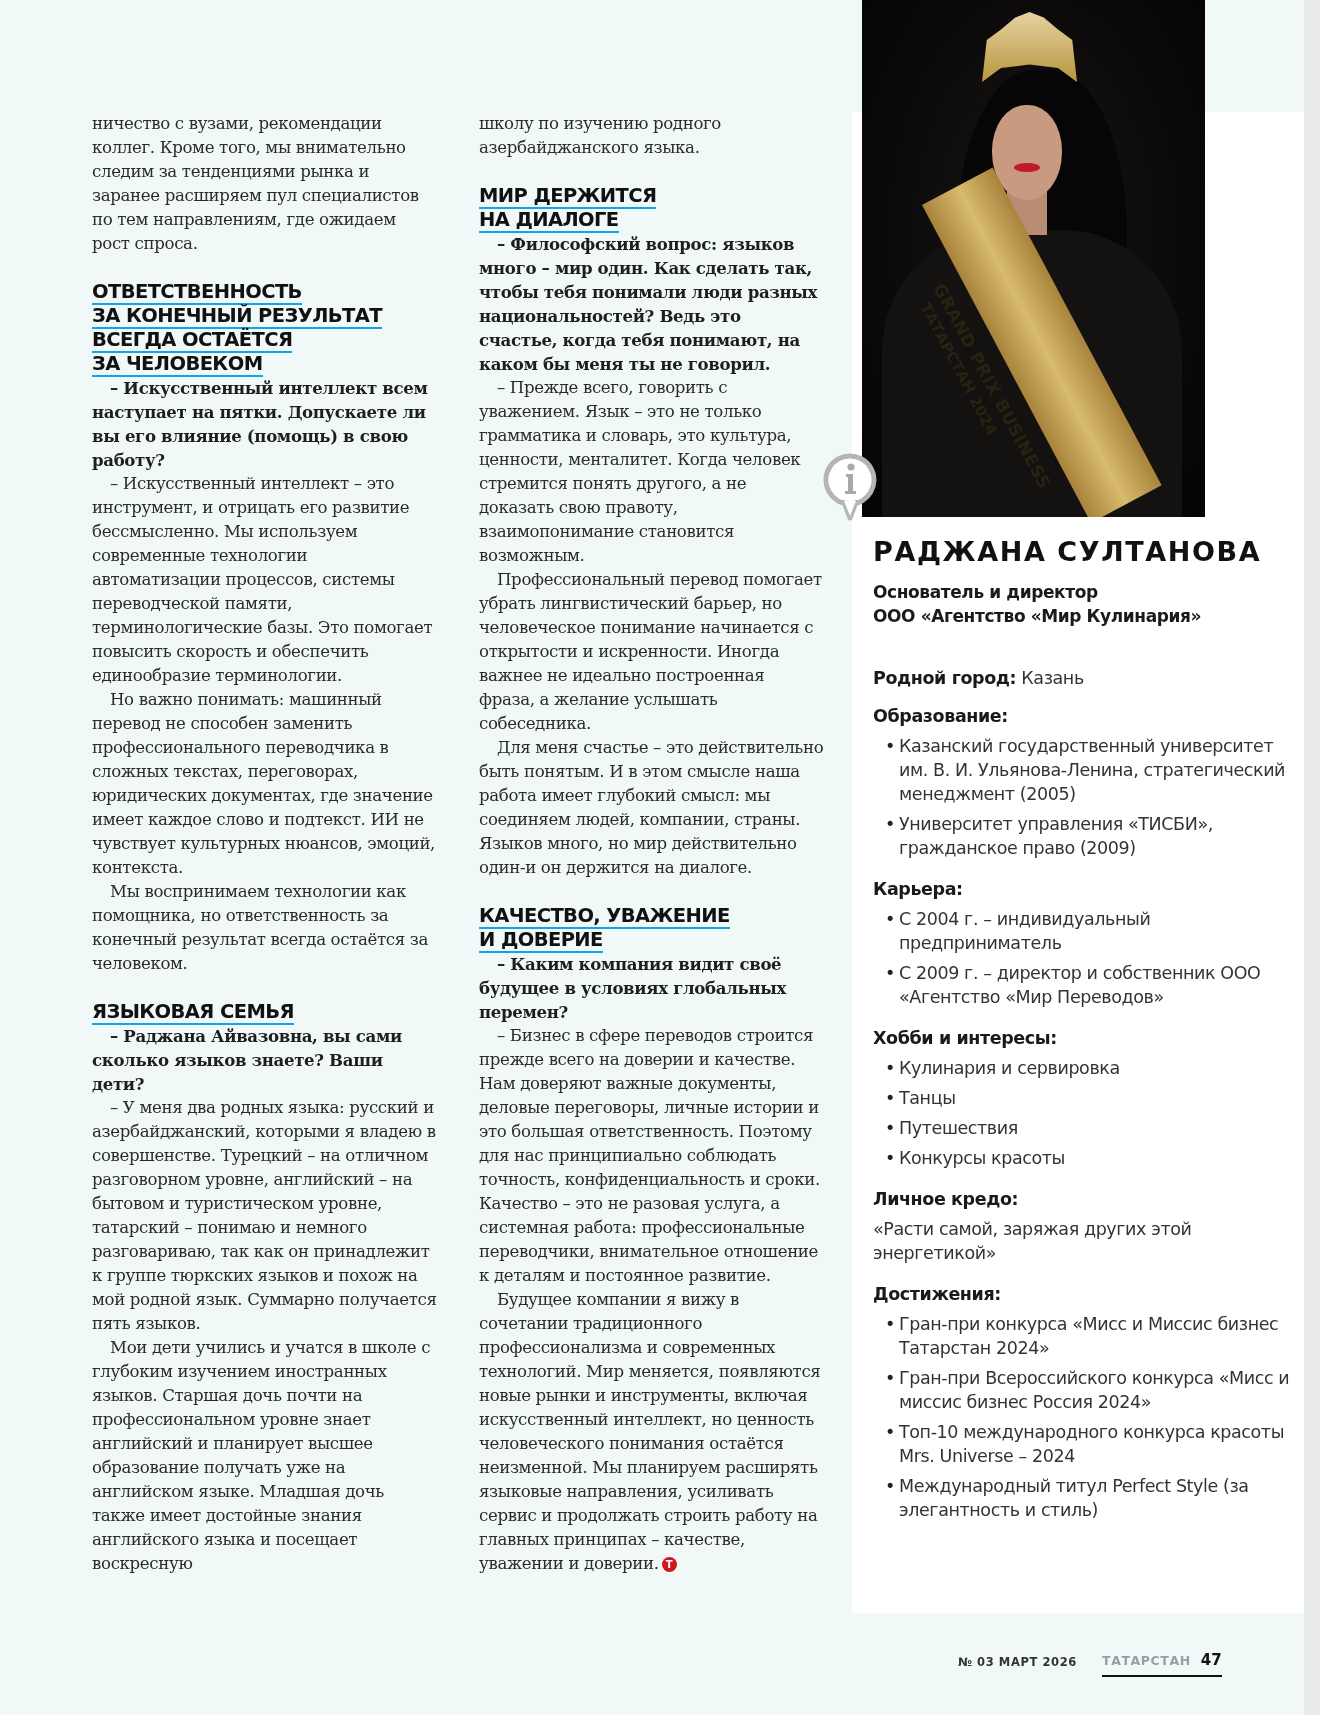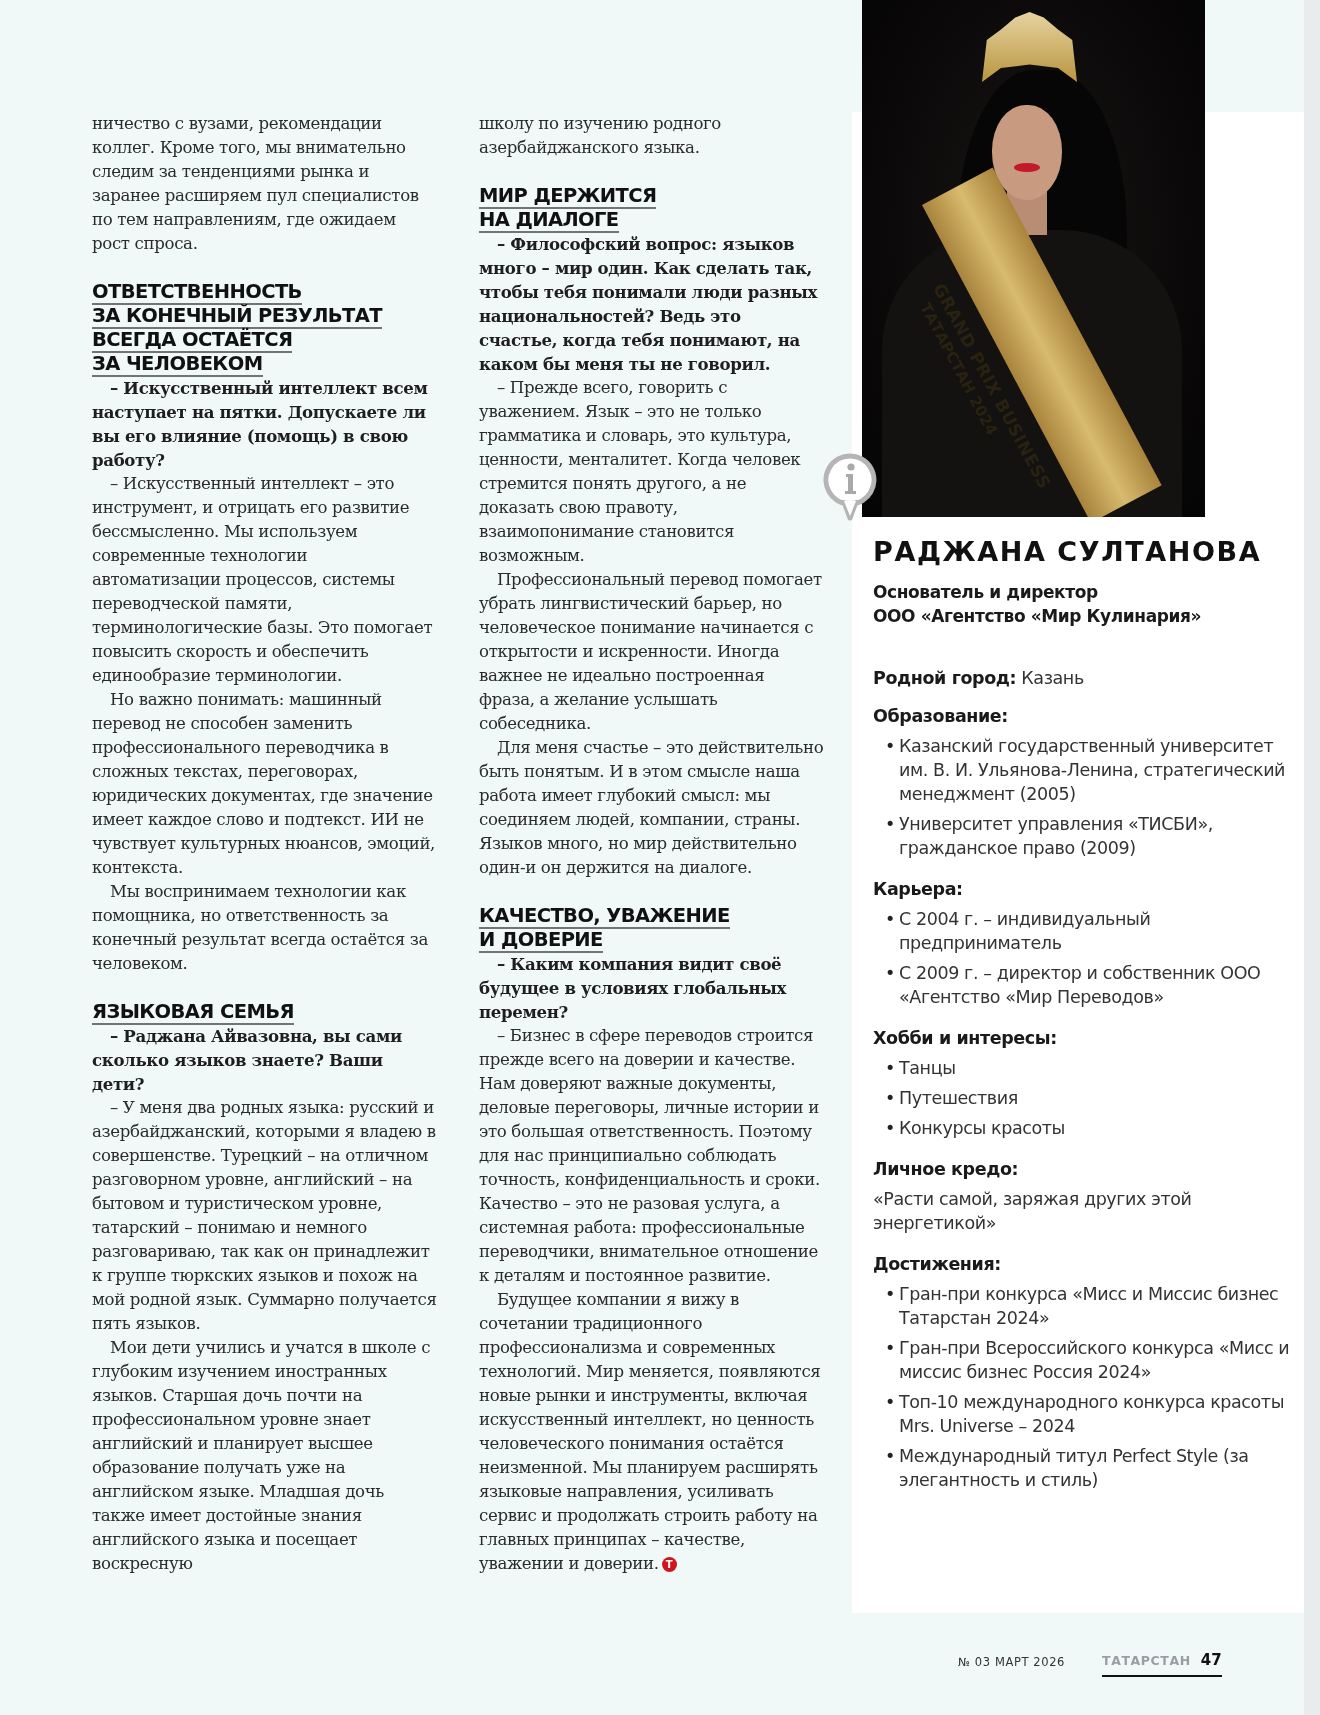--- a/index.html
+++ b/index.html
@@ -21,21 +21,21 @@
   .col2 { left: 479px; }
   .col p { margin: 0; text-indent: 18px; }
   .col p.noindent { text-indent: 0; }
   .col p.q { font-weight: bold; color: #1e1e1e; }
   .col h2 {
     font-family: "DejaVu Sans", "Liberation Sans", sans-serif;
     font-weight: 900; font-size: 19.5px; line-height: 24px;
     margin: 24px 0 0 0; color: #111; letter-spacing: -0.6px;
   }
   .col h2 span {
-    display: inline; border-bottom: 2px solid #737373;
+    display: inline; border-bottom: 2px solid #0ea5e9;
     -webkit-box-decoration-break: clone; box-decoration-break: clone;
   }
   .end-mark {
     display: inline-block; width: 15px; height: 15px; border-radius: 50%;
     background: #d0161d; color: #fff; font-family: "DejaVu Sans", sans-serif;
     font-size: 10px; font-weight: bold; line-height: 15px; text-align: center;
     text-indent: 0; vertical-align: 1px; margin-left: 3px;
   }
   .side-panel {
     position: absolute; left: 852px; top: 112px; width: 452px; height: 1501px;
@@ -111,21 +111,21 @@
   .profile li {
     position: relative; padding-left: 14px; margin-bottom: 6px; color: #333;
   }
   .profile li::before {
     content: "•"; position: absolute; left: 0; top: 0; color: #222;
   }
   .profile .credo { margin-top: 6px; color: #333; }
   .footer-issue {
     position: absolute; left: 958px; top: 1655px;
     font-family: "DejaVu Sans", "Liberation Sans", sans-serif;
-    font-size: 11.5px; font-weight: normal; color: #333; letter-spacing: 0.6px;
+    font-size: 11.5px; font-weight: bold; color: #333; letter-spacing: 0.6px;
   }
   .footer-mag {
     position: absolute; left: 1102px; top: 1650px;
     font-family: "DejaVu Sans", "Liberation Sans", sans-serif;
     border-bottom: 2px solid #111; padding-bottom: 6px;
     white-space: nowrap;
   }
   .footer-mag .mag {
     font-size: 12.5px; font-weight: bold; color: #9a9ea3; letter-spacing: 0.6px;
   }
@@ -207,20 +207,21 @@
     <div class="label">Карьера:</div>
     <ul>
         <li>С 2004 г. – индивидуальный предприниматель</li>
         <li>С 2009 г. – директор и собственник ООО «Агентство «Мир Переводов»</li>
       </ul>
   </div>
 
   <div class="section">
     <div class="label">Хобби и интересы:</div>
     <ul>
+        <li>Кулинария и сервировка</li>
         <li>Танцы</li>
         <li>Путешествия</li>
         <li>Конкурсы красоты</li>
       </ul>
   </div>
 
   <div class="section">
     <div class="label">Личное кредо:</div>
     <div class="credo">«Расти самой, заряжая других этой энергетикой»</div>
   </div>

